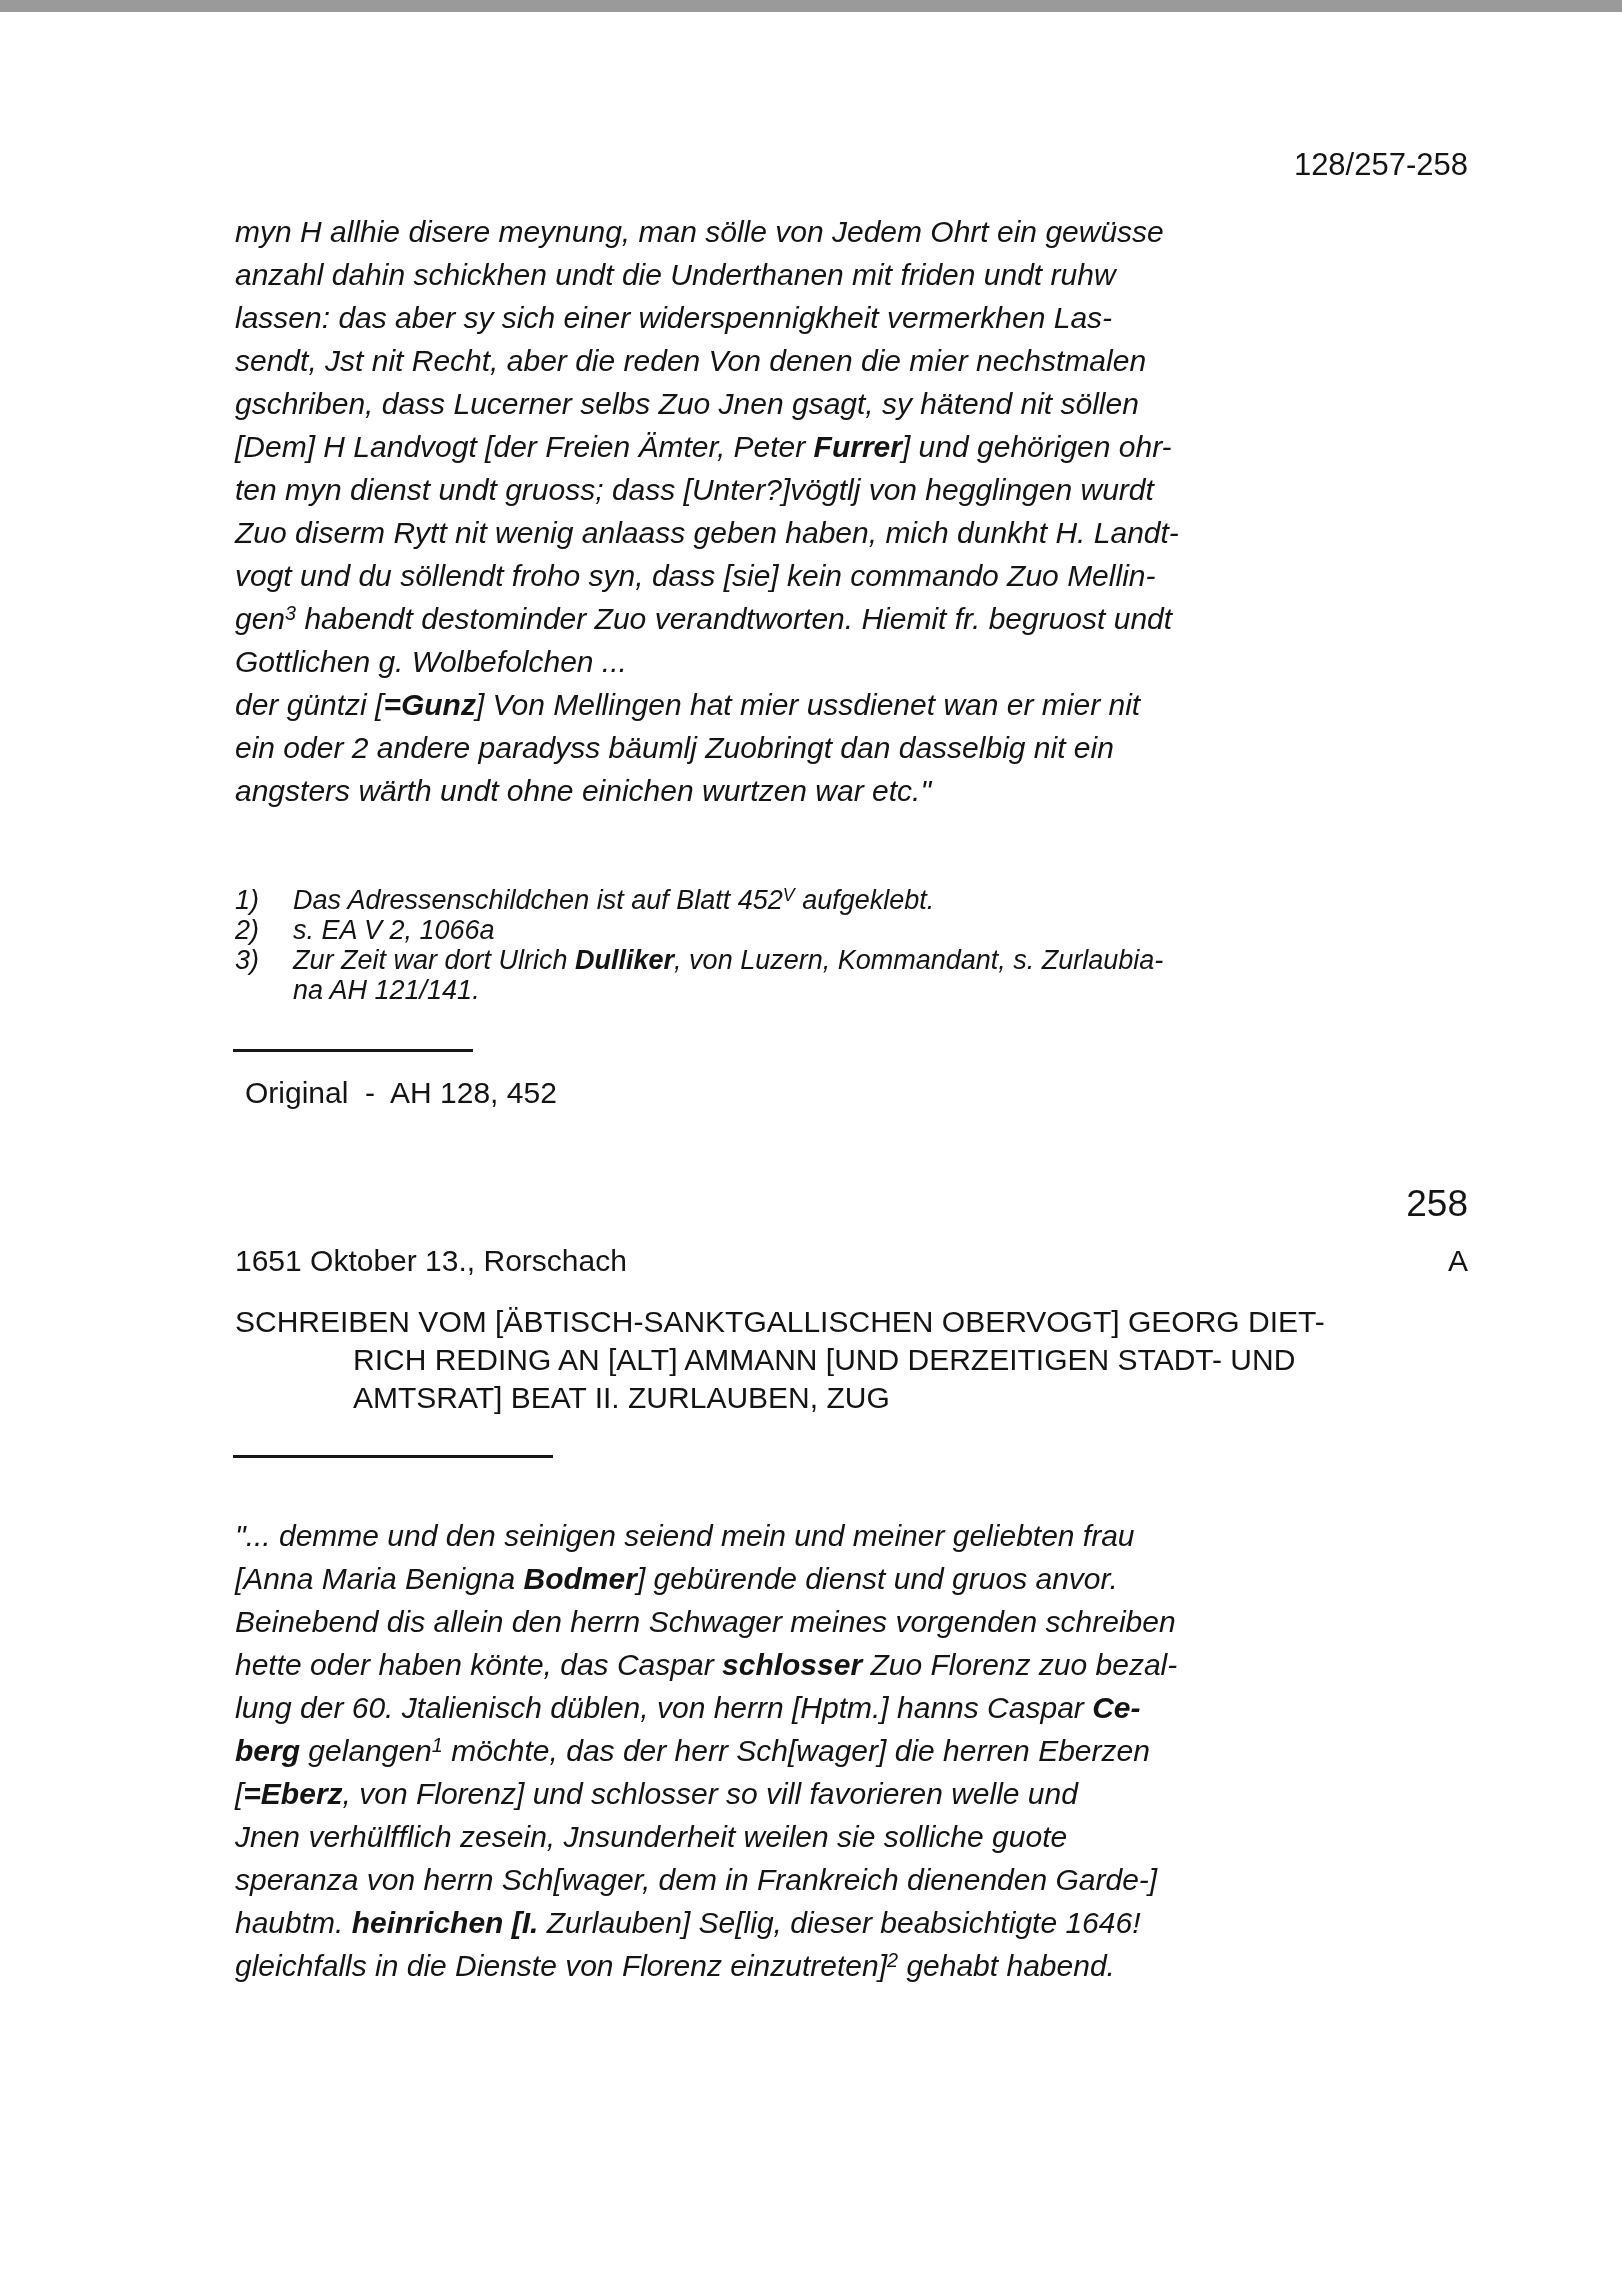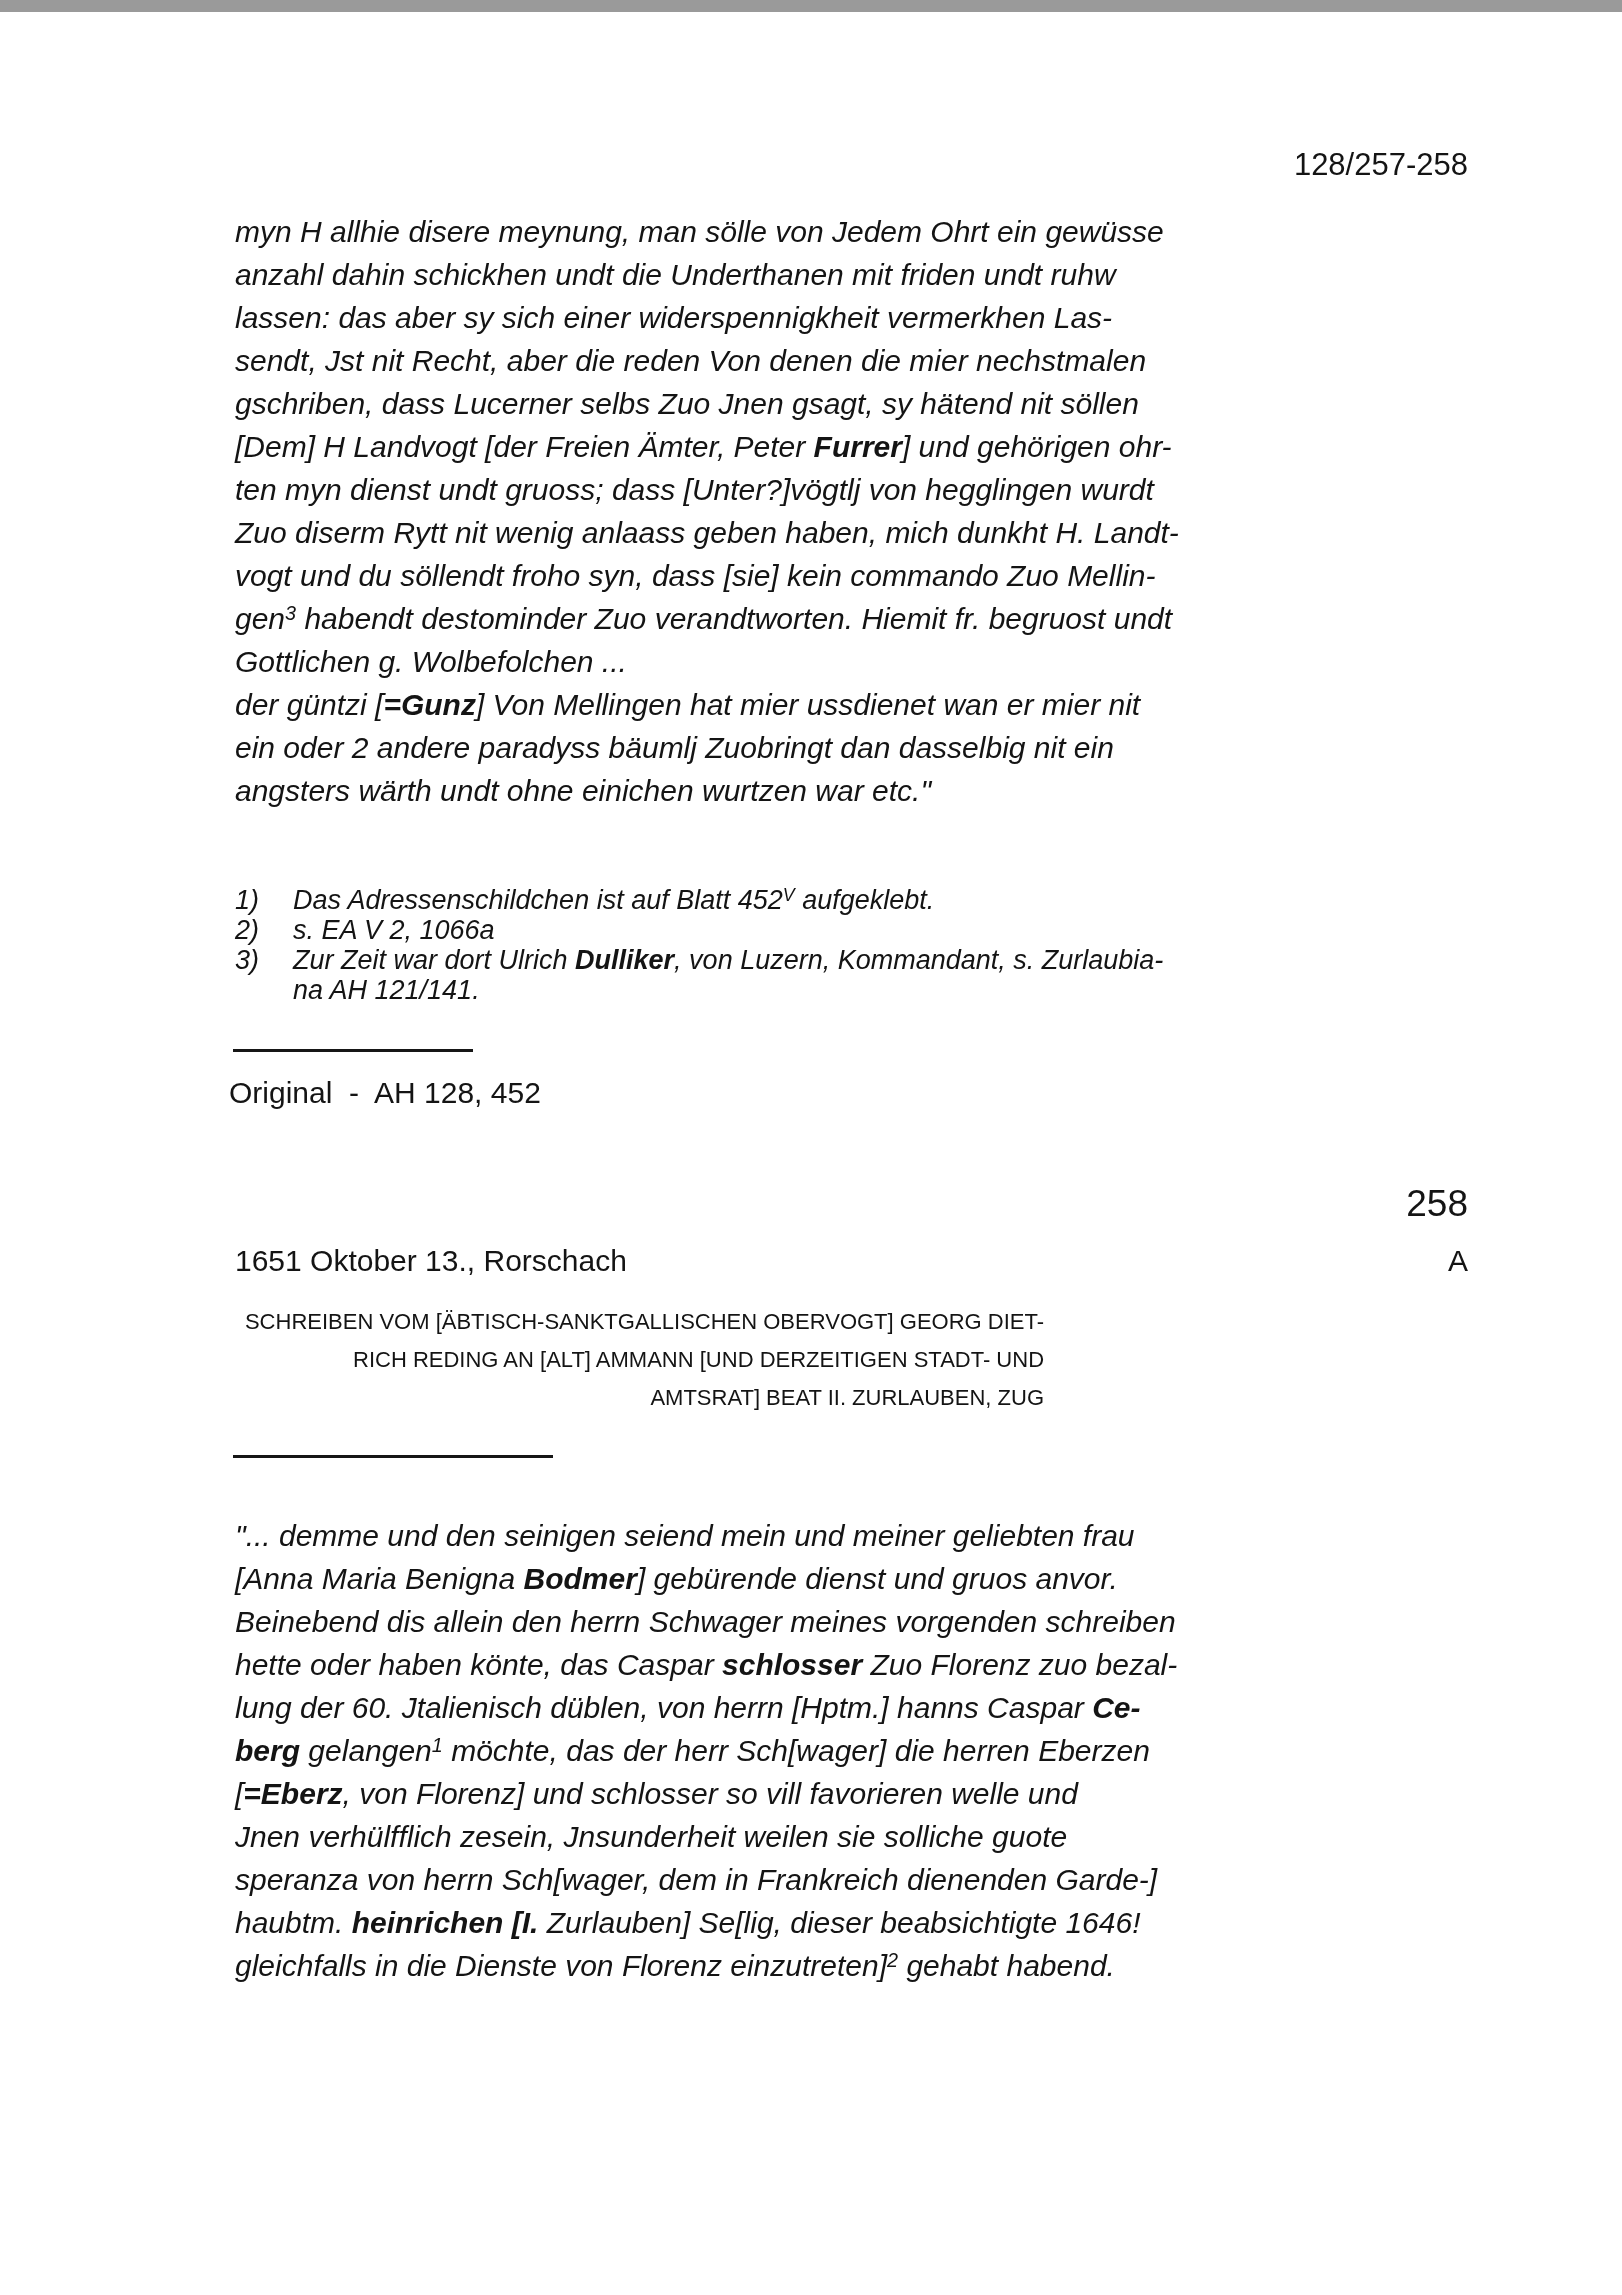--- a/index.html
+++ b/index.html
@@ -33,42 +33,42 @@
     font-style:italic;
     font-size:27px; line-height:30px;
   }
   .fnrow { display:flex; }
   .fnnum { width:58px; flex:none; white-space:pre; }
   .fntext { white-space:pre; }
   
   .rule { left:233px; height:0; border-top:3.2px solid #161616; }
   
   .source {
-    left:229px;
+    left:245px;
     font-size:30px; line-height:43px;
     white-space:pre;
   }
   
   .docnum {
     left:235px; width:1233px;
     text-align:right;
     font-size:37px; line-height:41px;
   }
   
   .daterow {
     left:235px; width:1233px;
     display:flex; justify-content:space-between;
     font-size:30px; line-height:43px;
     white-space:pre;
     text-align:right;
   }
   
   .titleblock {
     left:235px;
-    font-size:22px; line-height:38px;text-align:right;
+    font-size:30px; line-height:38px;
   }
   .titleblock .indent { margin-left:118px; }
   
   .b { font-weight:bold; }
   .s { font-size:.66em; line-height:0; position:relative; top:-.45em; }
 </style>
 </head>
 <body>
 
 <div class="page">

